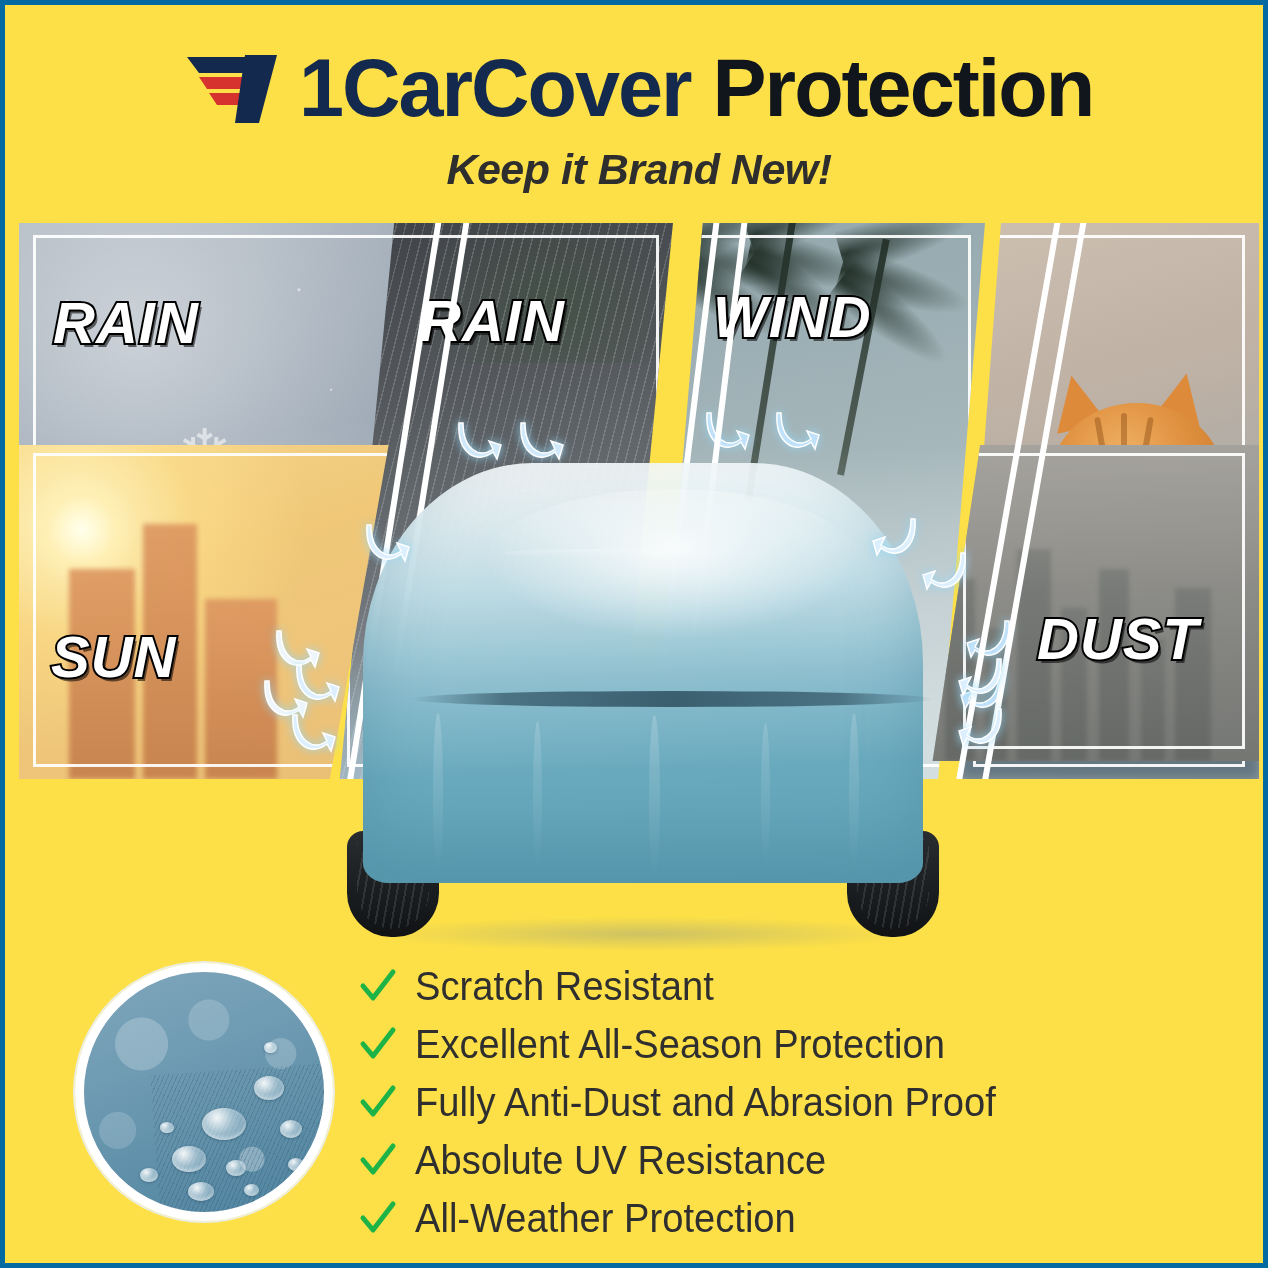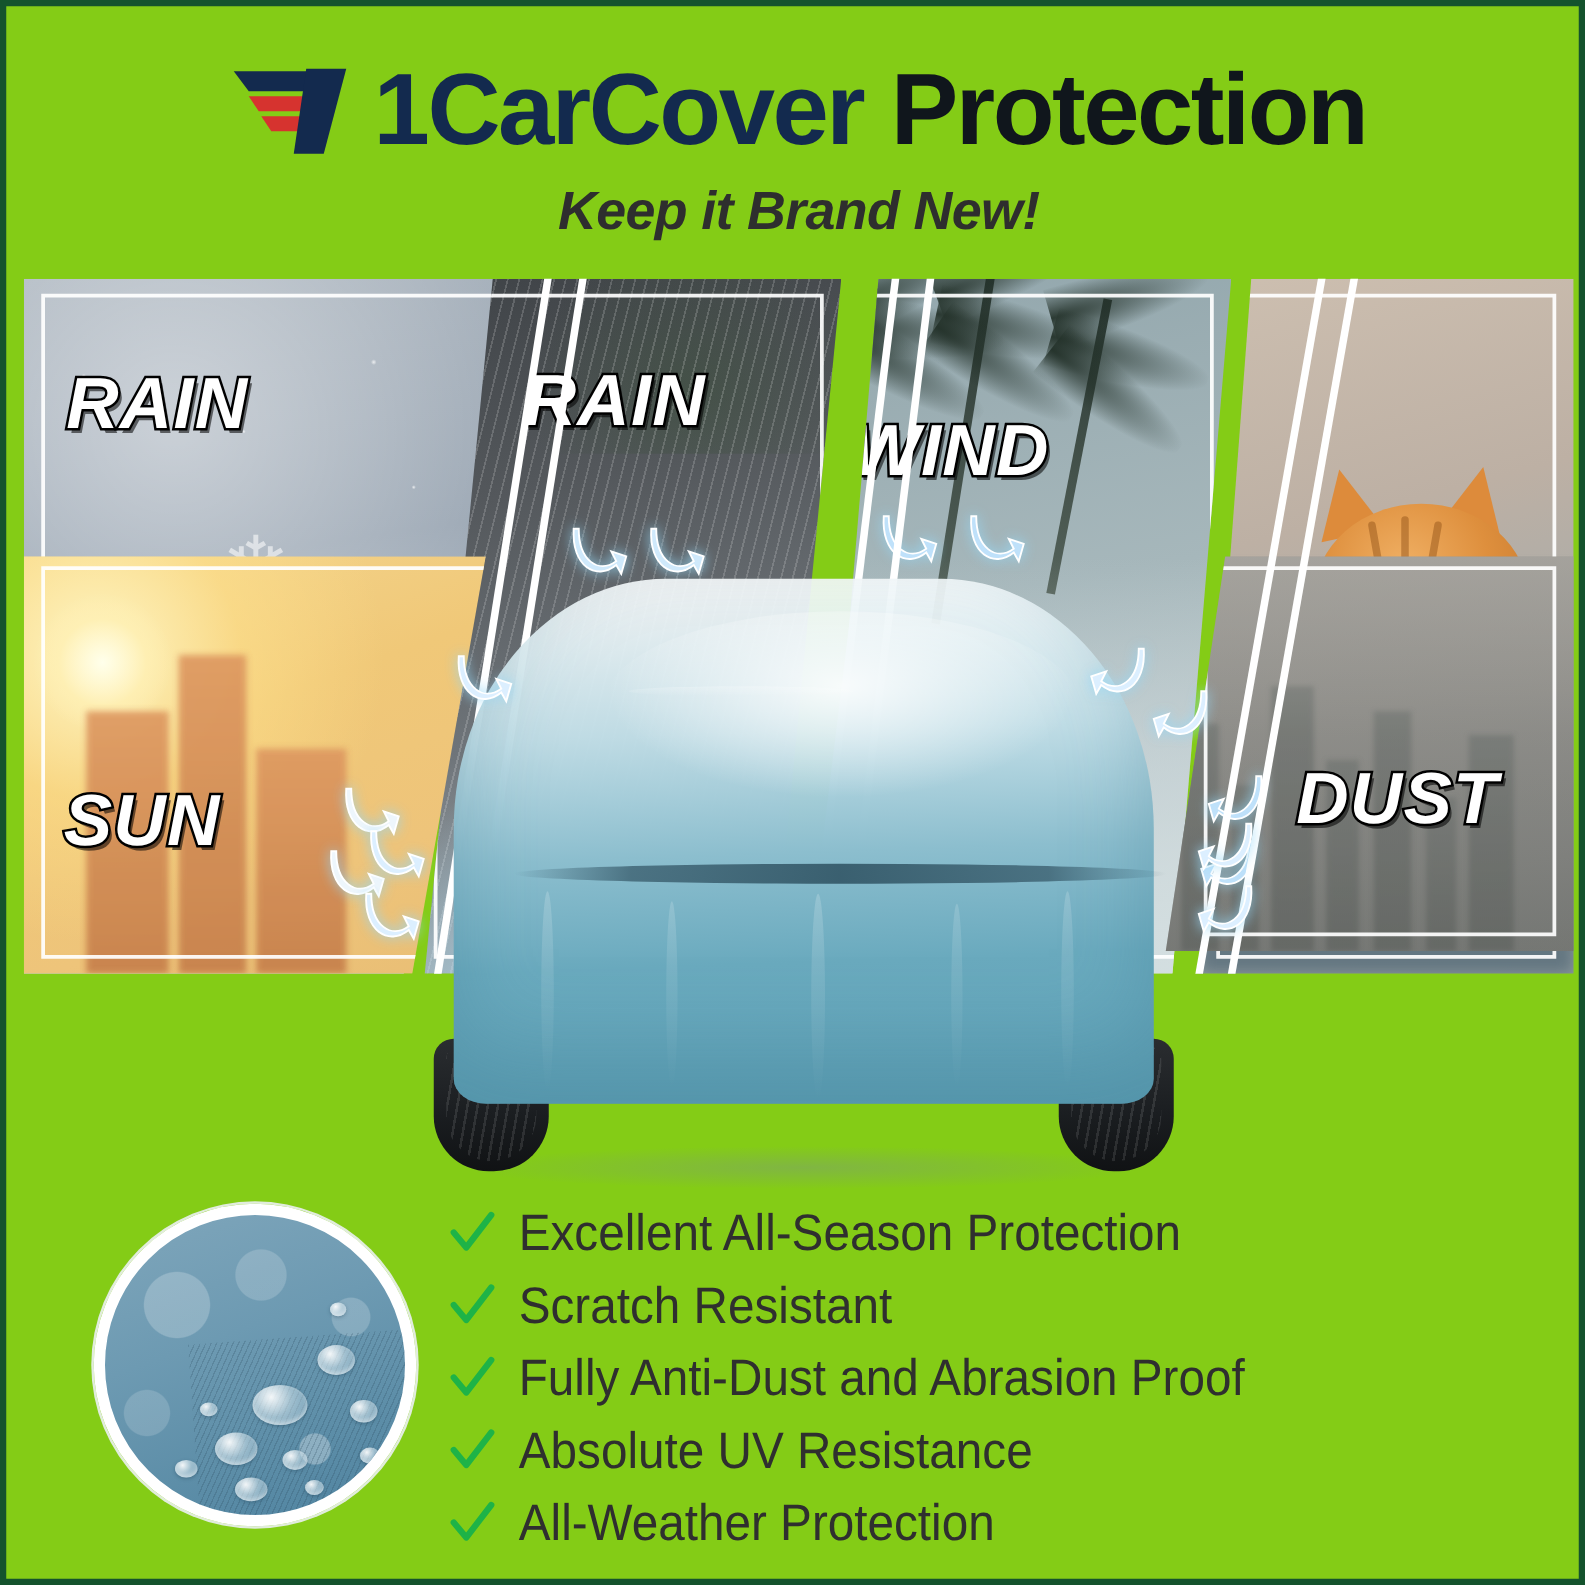--- a/index.html
+++ b/index.html
@@ -6,22 +6,22 @@
   body{
     width:1268px;height:1268px;
     background:#ffffff;
     font-family:"Liberation Sans", sans-serif;
     overflow:hidden;
   }
   #frame{
     position:relative;
     width:1268px;height:1268px;
     box-sizing:border-box;
-    border:5px solid #14532d;
-    background:#84cc16;
+    border:5px solid #0369a1;
+    background:#fde047;
     overflow:hidden;
   }
 
   
   #header{
     position:absolute;left:0;top:28px;width:1268px;height:110px;
     display:flex;align-items:center;justify-content:center;gap:14px;
   }
   #logo-mark{position:relative;width:100px;height:74px;flex:none;}
   #brand-wrap{display:flex;align-items:baseline;white-space:nowrap;}
@@ -407,21 +407,21 @@
         <div class="frond" style="left:4px;top:18px;transform:rotate(34deg);"></div>
       </div>
       <div class="palm" style="left:188px;top:12px;width:7px;height:240px;">
         <div class="trunk" style="transform:rotate(11deg);"></div>
         <div class="frond" style="left:4px;top:-4px;transform:rotate(-16deg);"></div>
         <div class="frond" style="left:4px;top:10px;transform:rotate(16deg);"></div>
         <div class="frond" style="left:4px;top:20px;transform:rotate(38deg);"></div>
       </div>
       <div class="haze"></div>
       <div class="panel-inner-border"></div>
-      <div class="hazard-label" style="left:32px;top:66px;margin-top:44px;">WIND</div>
+      <div class="hazard-label" style="left:64px;top:66px;">WIND</div>
       <div class="arrow" style="left:52px;top:186px;">
         <svg viewBox="0 0 50 52">
             <path d="M10 4 C10 30, 26 40, 40 30 L36 22 L48 26 L44 40 L40 33 C24 46, 4 34, 6 4 Z" fill="#bfe1fa" stroke="#ffffff" stroke-width="1.5"></path>
           </svg>
       </div>
       <div class="arrow" style="left:122px;top:186px;">
         <svg viewBox="0 0 50 52">
             <path d="M10 4 C10 30, 26 40, 40 30 L36 22 L48 26 L44 40 L40 33 C24 46, 4 34, 6 4 Z" fill="#bfe1fa" stroke="#ffffff" stroke-width="1.5"></path>
           </svg>
       </div>
@@ -574,29 +574,29 @@
     <div class="bead" style="left:180px;top:70px;width:13px;height:11px;"></div>
   </div>
 
   <div id="features">
     <div class="feature-row">
       <div class="check">
         <svg viewBox="0 0 38 38">
             <path d="M4 19 L14 31 L34 5" fill="none" stroke="#1eb347" stroke-width="5" stroke-linecap="round" stroke-linejoin="round"></path>
           </svg>
       </div>
-      <div class="feature-text">Excellent All-Season Protection</div>
+      <div class="feature-text">Scratch Resistant</div>
     </div>
     <div class="feature-row">
       <div class="check">
         <svg viewBox="0 0 38 38">
             <path d="M4 19 L14 31 L34 5" fill="none" stroke="#1eb347" stroke-width="5" stroke-linecap="round" stroke-linejoin="round"></path>
           </svg>
       </div>
-      <div class="feature-text">Scratch Resistant</div>
+      <div class="feature-text">Excellent All-Season Protection</div>
     </div>
     <div class="feature-row">
       <div class="check">
         <svg viewBox="0 0 38 38">
             <path d="M4 19 L14 31 L34 5" fill="none" stroke="#1eb347" stroke-width="5" stroke-linecap="round" stroke-linejoin="round"></path>
           </svg>
       </div>
       <div class="feature-text">Fully Anti-Dust and Abrasion Proof</div>
     </div>
     <div class="feature-row">

